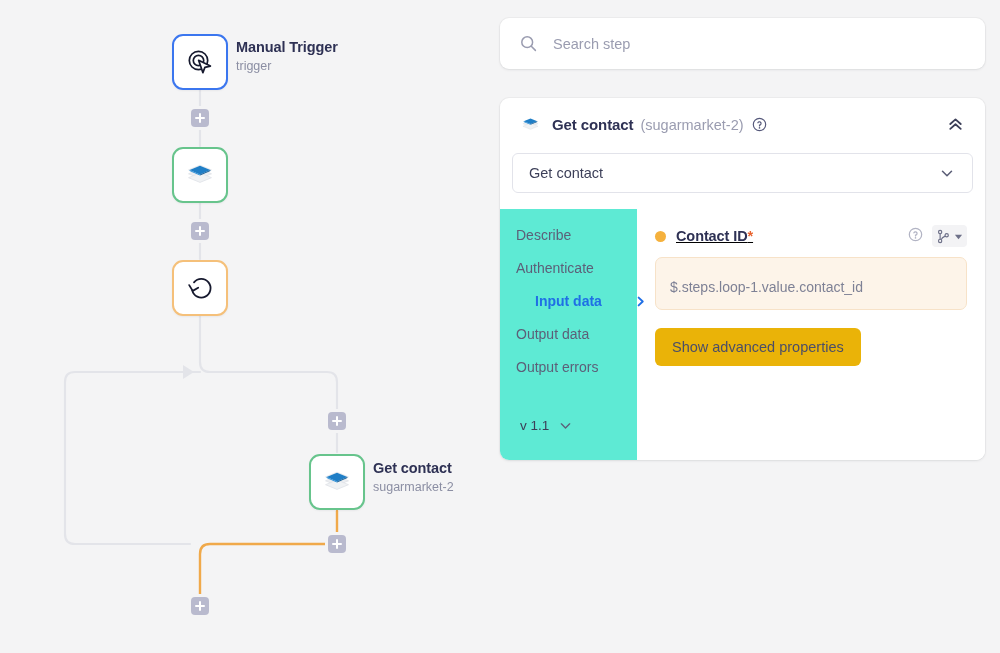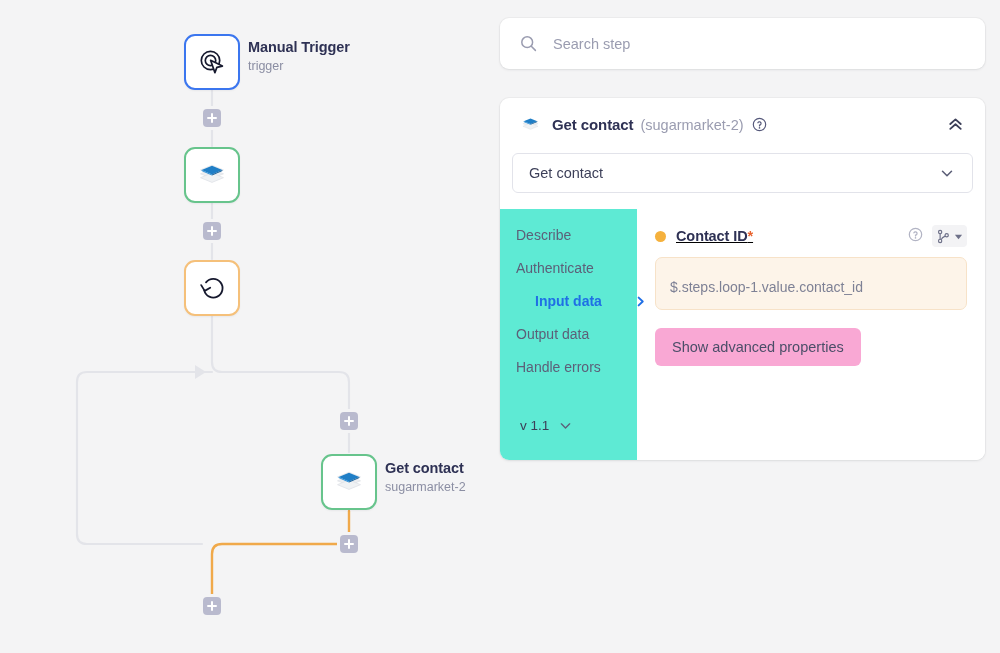--- a/index.html
+++ b/index.html
@@ -5,21 +5,21 @@
   * { box-sizing: border-box; margin: 0; padding: 0; }
   html, body {
     width: 1000px; height: 653px;
     background: #f4f4f5;
     font-family: "Liberation Sans", sans-serif;
     overflow: hidden;
   }
   #root { position: relative; width: 1000px; height: 653px; }
 
   
-  #canvas { position: absolute; left: 0; top: 0; width: 500px; height: 509px; margin-left: 12px; }
+  #canvas { position: absolute; left: 0; top: 0; width: 500px; height: 509px; }
   #wires { position: absolute; left: 0; top: 0; width: 500px; height: 653px; }
 
   .node { position: absolute; width: 56px; height: 56px; border-radius: 11px;
           background: #ffffff; border: 2px solid #dfe1e6;
           display: flex; align-items: center; justify-content: center;
           box-shadow: 0 1px 2px rgba(16,24,40,.05); }
   .node.sel-blue  { border-color: #3b76ef; }
   .node.sel-green { border-color: #67c48c; }
   .node.sel-amber { border-color: #f5c07a; }
 
@@ -81,21 +81,21 @@
   .fork-btn { background: #f3f3f5; border-radius: 4px; height: 22px; display: flex;
               align-items: center; padding: 0 4px; gap: 3px; }
 
   .value-box { margin-top: 10px; background: #fdf4e9; border: 1px solid #f7e2c8;
                border-radius: 7px; padding: 12px 14px 14px 14px; }
   .value-row { display: flex; align-items: center; }
   .value-key { font-size: 14.5px; font-weight: bold; color: #2e3154; margin-left: 11px; letter-spacing: -.1px; }
   .value-path { font-size: 14px; color: #7e8195; margin-top: 9px; }
 
   #adv { margin-top: 18px; display: inline-flex; align-items: center; height: 38px;
-         background: #f9a8d4; border-radius: 6px; padding: 0 17px;
+         background: #eab308; border-radius: 6px; padding: 0 17px;
          font-size: 14.5px; color: #4b4e68; cursor: pointer; }
 </style>
 </head>
 <body>
 
 <div id="root">
 
   <div id="canvas">
 
     <svg id="wires">
@@ -232,21 +232,21 @@
             <span class="chev">
               <svg width="13" height="13" viewBox="0 0 14 14">
                 <path d="M5 2.8 L9.4 7 L5 11.2" fill="none" stroke="#1f6fe5" stroke-width="2.1" stroke-linecap="round" stroke-linejoin="round"></path>
               </svg>
             </span>
           </div>
           <div class="tab">
             <span>Output data</span>
           </div>
           <div class="tab">
-            <span>Handle errors</span>
+            <span>Output errors</span>
           </div>
 
           <div id="version">
             <span>v 1.1</span>
             <span class="vc">
               <svg width="15" height="15" viewBox="0 0 18 18">
                 <path d="M4 7 L9 12 L14 7" fill="none" stroke="#5c5f78" stroke-width="1.6" stroke-linecap="round" stroke-linejoin="round"></path>
               </svg>
             </span>
           </div>

